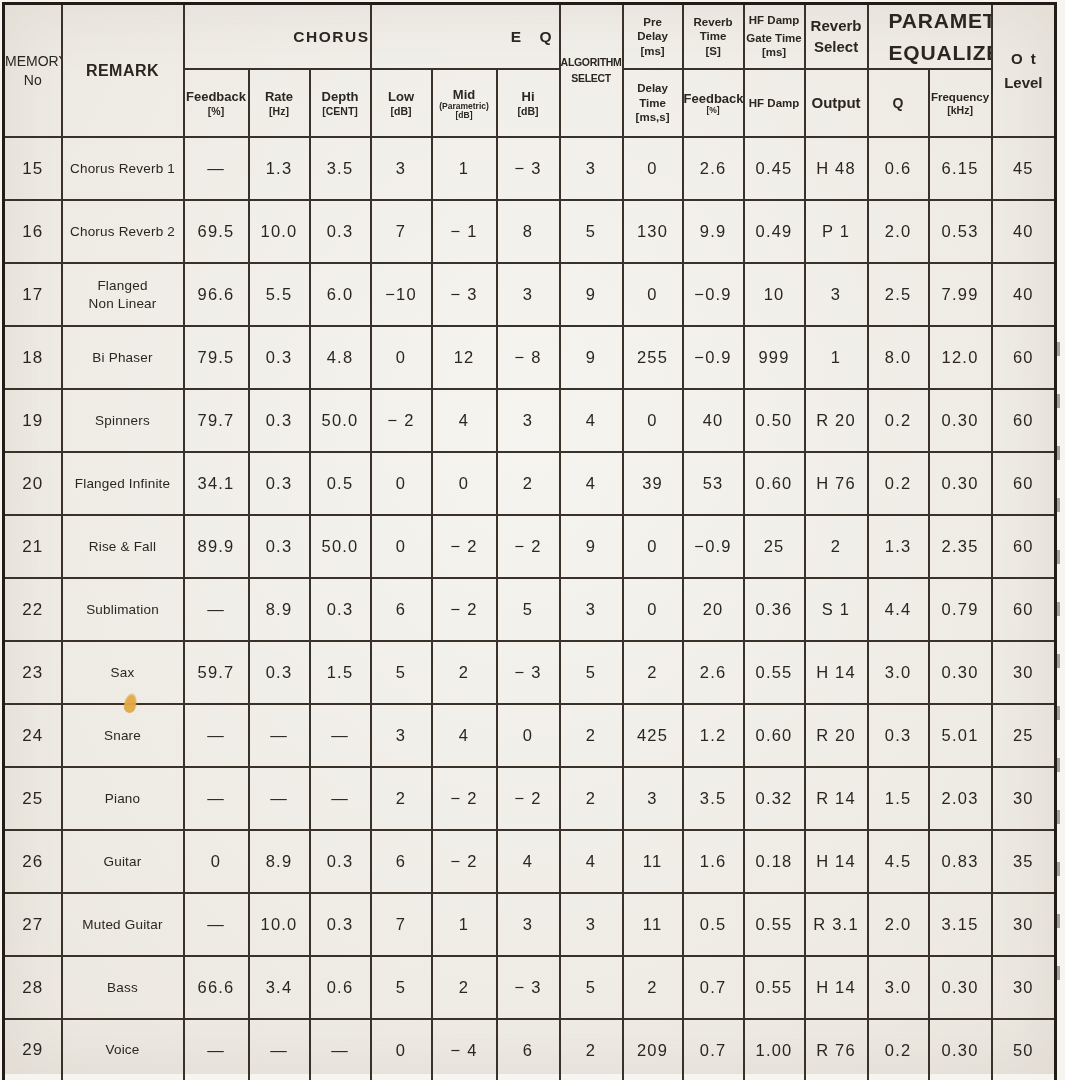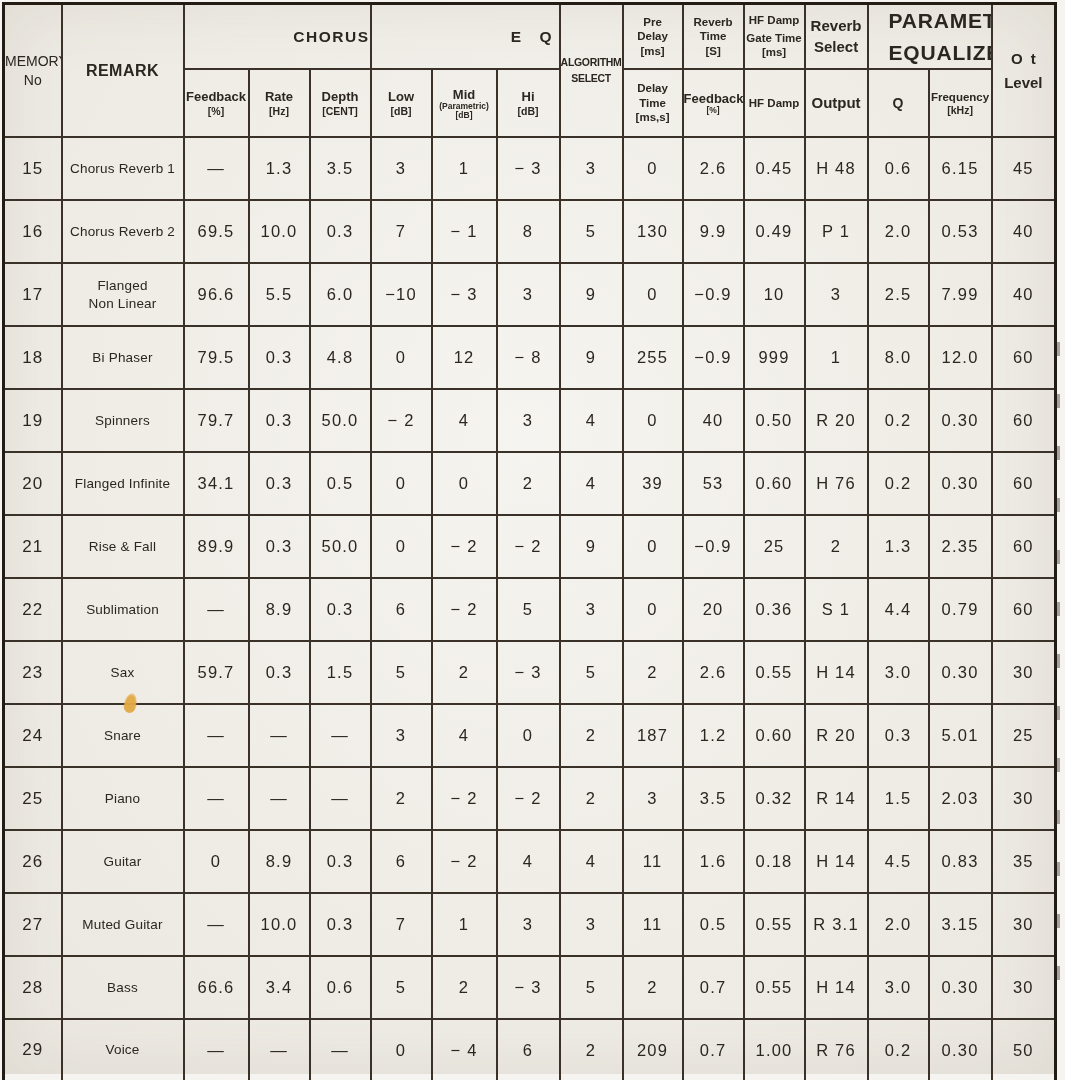--- a/index.html
+++ b/index.html
@@ -331,21 +331,21 @@
         <tr>
           <td class="mem">24</td>
           <td class="remark">Snare</td>
           <td class="num">—</td>
           <td class="num">—</td>
           <td class="num">—</td>
           <td class="num">3</td>
           <td class="num">4</td>
           <td class="num">0</td>
           <td class="num">2</td>
-          <td class="num">187</td>
+          <td class="num">425</td>
           <td class="num">1.2</td>
           <td class="num">0.60</td>
           <td class="num">R 20</td>
           <td class="num">0.3</td>
           <td class="num">5.01</td>
           <td class="num">25</td>
         </tr>
         <tr>
           <td class="mem">25</td>
           <td class="remark">Piano</td>

